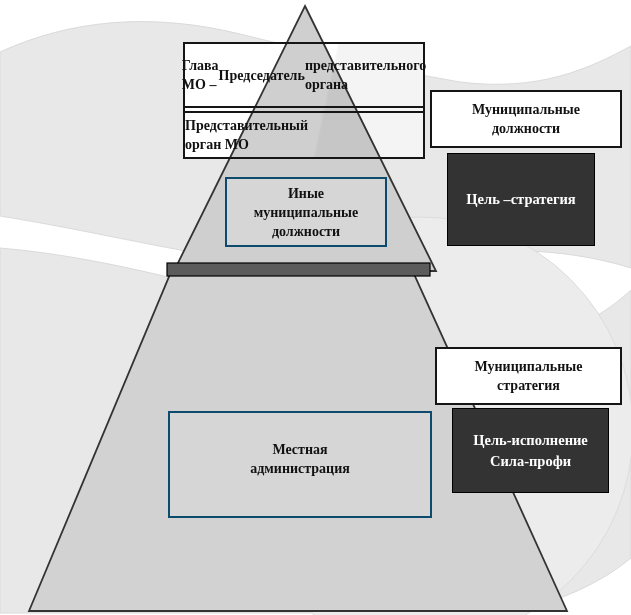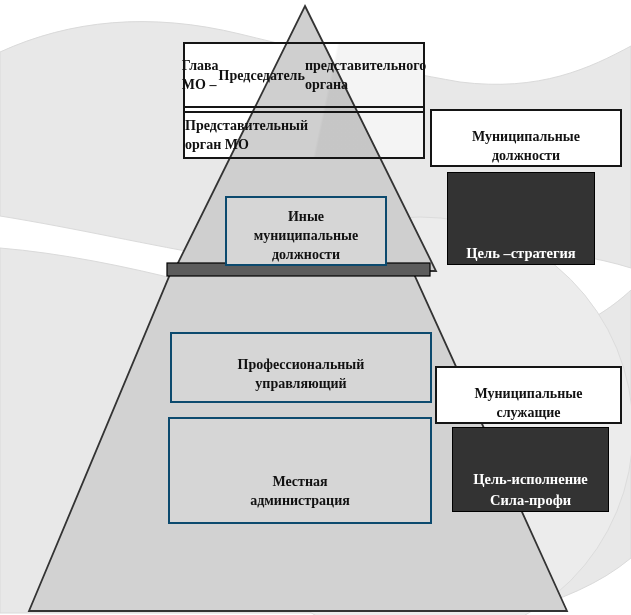--- a/index.html
+++ b/index.html
@@ -2,39 +2,39 @@
 <html><head>
 <meta charset="utf-8">
 <style>
   html,body{margin:0;padding:0;background:#fff;}
   #stage{
     position:relative;width:631px;height:615px;overflow:hidden;background:#fff;
     font-family:"Liberation Serif","DejaVu Serif",serif;
   }
   #stage svg{position:absolute;left:0;top:0;}
   .abs{position:absolute;box-sizing:border-box;display:flex;flex-direction:column;
-       align-items:center;justify-content:flex-end;text-align:center;margin-top:19px;}
+       align-items:center;justify-content:center;text-align:center;}
   .bxtext{font-weight:bold;font-size:14px;line-height:19px;color:#111;}
   .graybox{background:#d6d6d6;border:2px solid #0c4a6e;}
   .whitebox{background:#ffffff;border:2px solid #151515;}
   .darkbox{background:#333333;border:1px solid #000;}
   .darkbox .bxtext{color:#ffffff;font-size:14.5px;line-height:21px;}
 
   
   .topbox{left:183px;top:42px;width:242px;height:117px;border:2px solid #151515;
           background:linear-gradient(102deg, rgba(0,0,0,0) 58%, rgba(0,0,0,0.045) 59%);
           display:flex;flex-direction:column;position:absolute;box-sizing:border-box;}
   .topcell1{height:62px;border-bottom:2px solid #151515;display:flex;flex-direction:row;
             align-items:center;justify-content:center;}
   .topcell2{flex:1;border-top:2px solid #151515;margin-top:3px;display:flex;flex-direction:column;
             align-items:flex-start;justify-content:center;}
 
   .inye {left:225px;top:177px;width:162px;height:70px;}
   .prof {left:170px;top:313px;width:262px;height:71px;padding-bottom:8px;}
-  .mest {left:168px;top:398px;width:264px;height:107px;padding-bottom:12px;}
+  .mest {left:168px;top:411px;width:264px;height:107px;padding-bottom:12px;}
   .w1   {left:430px;top:90px; width:192px;height:58px;}
   .d1   {left:447px;top:153px;width:148px;height:93px;}
   .w2   {left:435px;top:347px;width:187px;height:58px;}
   .d2   {left:452px;top:408px;width:157px;height:85px;}
 </style>
 </head>
 <body>
 
 <div id="stage">
 
@@ -64,42 +64,38 @@
       <div class="bxtext">орган МО</div>
     </div>
   </div>
 
   <div class="abs graybox inye">
     <div class="bxtext">Иные</div>
     <div class="bxtext">муниципальные</div>
     <div class="bxtext">должности</div>
   </div>
 
-  <div class="abs graybox prof">
-    <div class="bxtext">Профессиональный</div>
-    <div class="bxtext">управляющий</div>
-  </div>
 
   <div class="abs graybox mest">
     <div class="bxtext">Местная</div>
     <div class="bxtext">администрация</div>
   </div>
 
   <div class="abs whitebox w1">
     <div class="bxtext">Муниципальные</div>
     <div class="bxtext">должности</div>
   </div>
 
   <div class="abs darkbox d1">
     <div class="bxtext">Цель –стратегия</div>
   </div>
 
   <div class="abs whitebox w2">
     <div class="bxtext">Муниципальные</div>
-    <div class="bxtext">служащие</div>
+    <div class="bxtext">стратегия</div>
   </div>
 
   <div class="abs darkbox d2">
     <div class="bxtext">Цель-исполнение</div>
     <div class="bxtext">Сила-профи</div>
   </div>
 
 </div>
 
 </body></html>

